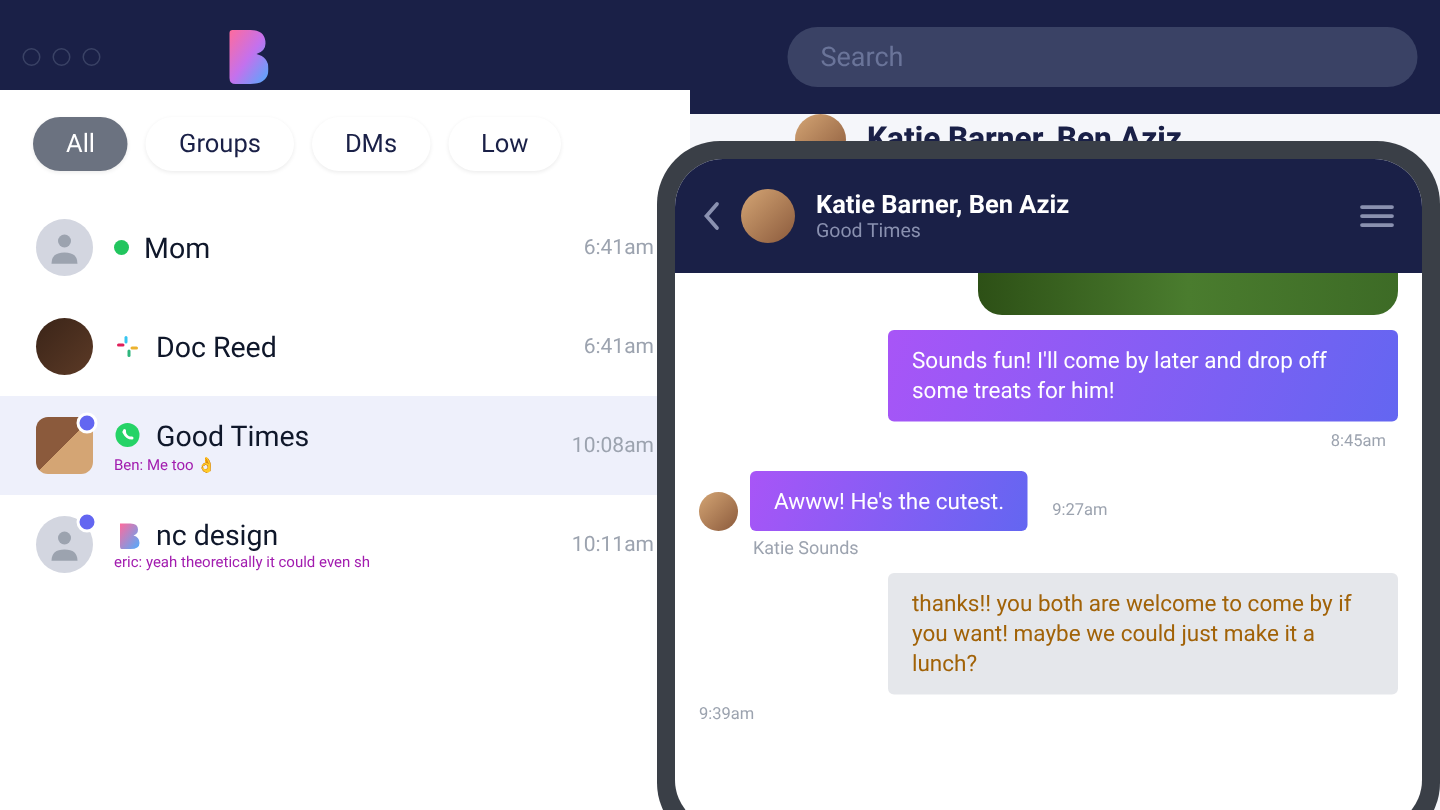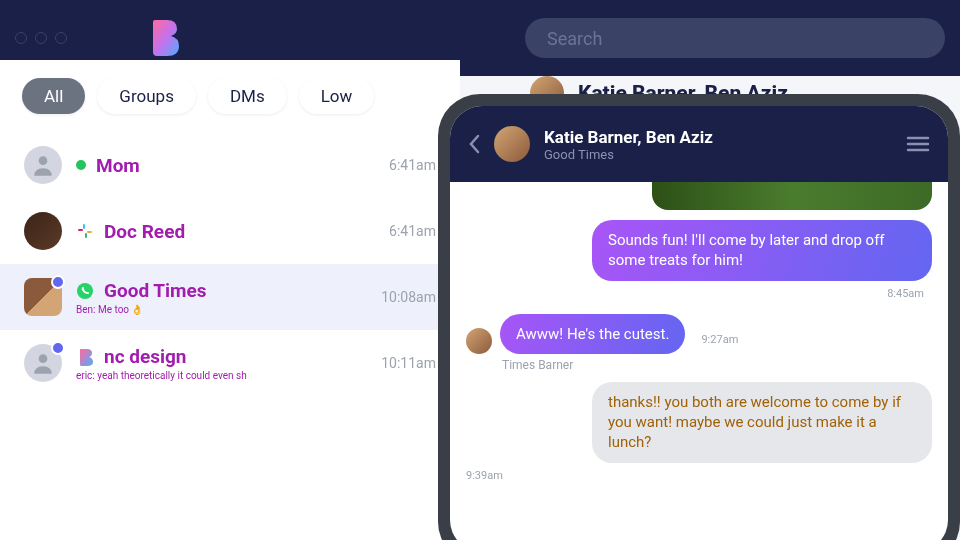--- a/index.html
+++ b/index.html
@@ -19,42 +19,42 @@
 .avatar{width:38px;height:38px;border-radius:50%;background:#d3d6e0;flex-shrink:0;position:relative}
 .avatar.grid{border-radius:8px;background:linear-gradient(135deg,#8b5a3c 0%,#8b5a3c 50%,#d4a574 50%,#d4a574 100%)}
 .avatar-person{background:#d3d6e0;display:flex;align-items:center;justify-content:center}
 .avatar-person svg{width:26px;height:26px;fill:#9ca3af}
 .avatar-photo{background:linear-gradient(135deg,#3a2418,#5c3a26)}
 .badge-dot{position:absolute;top:-3px;right:-3px;width:14px;height:14px;border-radius:50%;background:#6366f1;border:2px solid #fff}
 .conv-mid{flex:1;min-width:0}
 .conv-title-row{display:flex;align-items:center;gap:10px}
 .status-dot{width:10px;height:10px;border-radius:50%;background:#22c55e;flex-shrink:0}
 .platform-icon{width:18px;height:18px;flex-shrink:0}
-.conv-name{font-size:19px;font-weight:700;color:#a21caf;white-space:nowrap;overflow:hidden;text-overflow:ellipsis}
+.conv-name{font-size:19px;font-weight:400;color:#0f172a;white-space:nowrap;overflow:hidden;text-overflow:ellipsis}
 .conv-preview{font-size:10px;color:#a21caf;white-space:nowrap;overflow:hidden;text-overflow:ellipsis;margin-top:2px}
 .conv-time{font-size:14px;color:#9ca3af;flex-shrink:0}
 .desktop-peek{position:absolute;left:530px;top:76px;display:flex;align-items:center;gap:14px}
 .peek-av{width:34px;height:34px;border-radius:50%;background:linear-gradient(135deg,#d4a574,#8b5a3c)}
 .peek-title{font-size:21px;font-weight:800;color:#1a2047}
 .phone{position:absolute;left:438px;top:94px;width:522px;height:470px;background:#3a3f47;border-radius:42px;padding:12px}
 .phone-inner{width:100%;height:100%;background:#fff;border-radius:32px;overflow:hidden;position:relative}
 .phone-header{height:76px;background:#1a2047;display:flex;align-items:center;padding:0 18px;gap:14px}
 .back-btn{color:#8a91b0;cursor:pointer}
 .ph-avatar{width:36px;height:36px;border-radius:50%;background:linear-gradient(135deg,#d4a574,#8b5a3c)}
 .ph-title-box{flex:1}
 .ph-title{color:#fff;font-size:17px;font-weight:700}
 .ph-sub{color:#8a91b0;font-size:13px}
 .menu-btn{color:#8a91b0;cursor:pointer}
 .messages{padding:0 16px;height:calc(100% - 76px);overflow:hidden}
 .img-msg{margin-left:auto;width:280px;height:28px;border-radius:0 0 16px 16px;background:linear-gradient(90deg,#2d5016,#4a7c2e,#3d6b26);margin-bottom:10px}
 .msg-row{display:flex;gap:8px;margin-bottom:4px;align-items:flex-end}
 .msg-row.out{justify-content:flex-end}
 .msg-av{width:26px;height:26px;border-radius:50%;background:linear-gradient(135deg,#3a2418,#5c3a26);flex-shrink:0}
 .msg-av.k{background:linear-gradient(135deg,#d4a574,#8b5a3c)}
-.bubble{padding:10px 16px;border-radius:20px;font-size:15px;line-height:1.35;max-width:340px}
+.bubble{padding:10px 16px;border-radius:4px;font-size:15px;line-height:1.35;max-width:340px}
 .bubble.purple{background:linear-gradient(110deg,#a855f7,#6366f1);color:#fff}
 .bubble.gray{background:#e5e7eb;color:#a16207}
 .msg-time{font-size:11px;color:#9ca3af;margin:2px 8px 8px;align-self:flex-end}
 .sender{font-size:12px;color:#9ca3af;margin:0 0 10px 36px}
 .msg-group{margin-bottom:6px}
 </style>
 </head>
 <body>
 
 <div class="header">
@@ -202,21 +202,21 @@
 
       <div class="msg-group">
       </div>
 
       <div class="msg-group">
         <div class="msg-row">
           <div class="msg-av k"></div>
           <div class="bubble purple">Awww! He's the cutest.</div>
           <span class="msg-time">9:27am</span>
         </div>
-        <div class="sender">Times Barner</div>
+        <div class="sender">Katie Sounds</div>
       </div>
 
       <div class="msg-group">
         <div class="msg-row out">
           <div class="bubble gray">thanks!! you both are welcome to come by if you want! maybe we could just make it a lunch?</div>
         </div>
         <div class="msg-row">
             <span class="msg-time" style="margin-left:0">9:39am</span>
           </div>
       </div>

